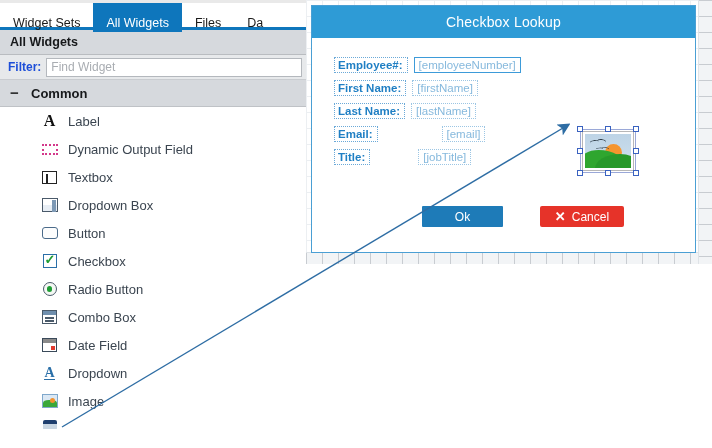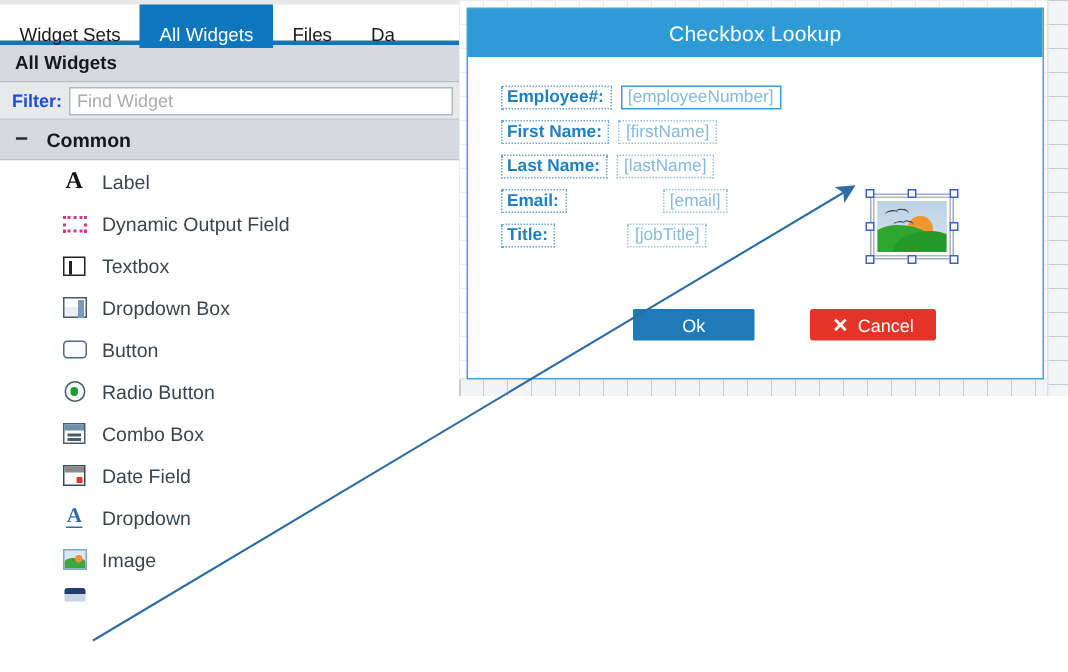--- a/index.html
+++ b/index.html
@@ -273,20 +273,26 @@
         <span class="wlabel">Dropdown Box</span>
       </div>
 
       <div class="widget-item">
         <span class="wicon">
             <span class="ic-button"></span>
           </span>
         <span class="wlabel">Button</span>
       </div>
 
+      <div class="widget-item">
+        <span class="wicon">
+            <span class="ic-checkbox"></span>
+          </span>
+        <span class="wlabel">Checkbox</span>
+      </div>
 
       <div class="widget-item">
         <span class="wicon">
             <span class="ic-radio"></span>
           </span>
         <span class="wlabel">Radio Button</span>
       </div>
 
       <div class="widget-item">
         <span class="wicon">

